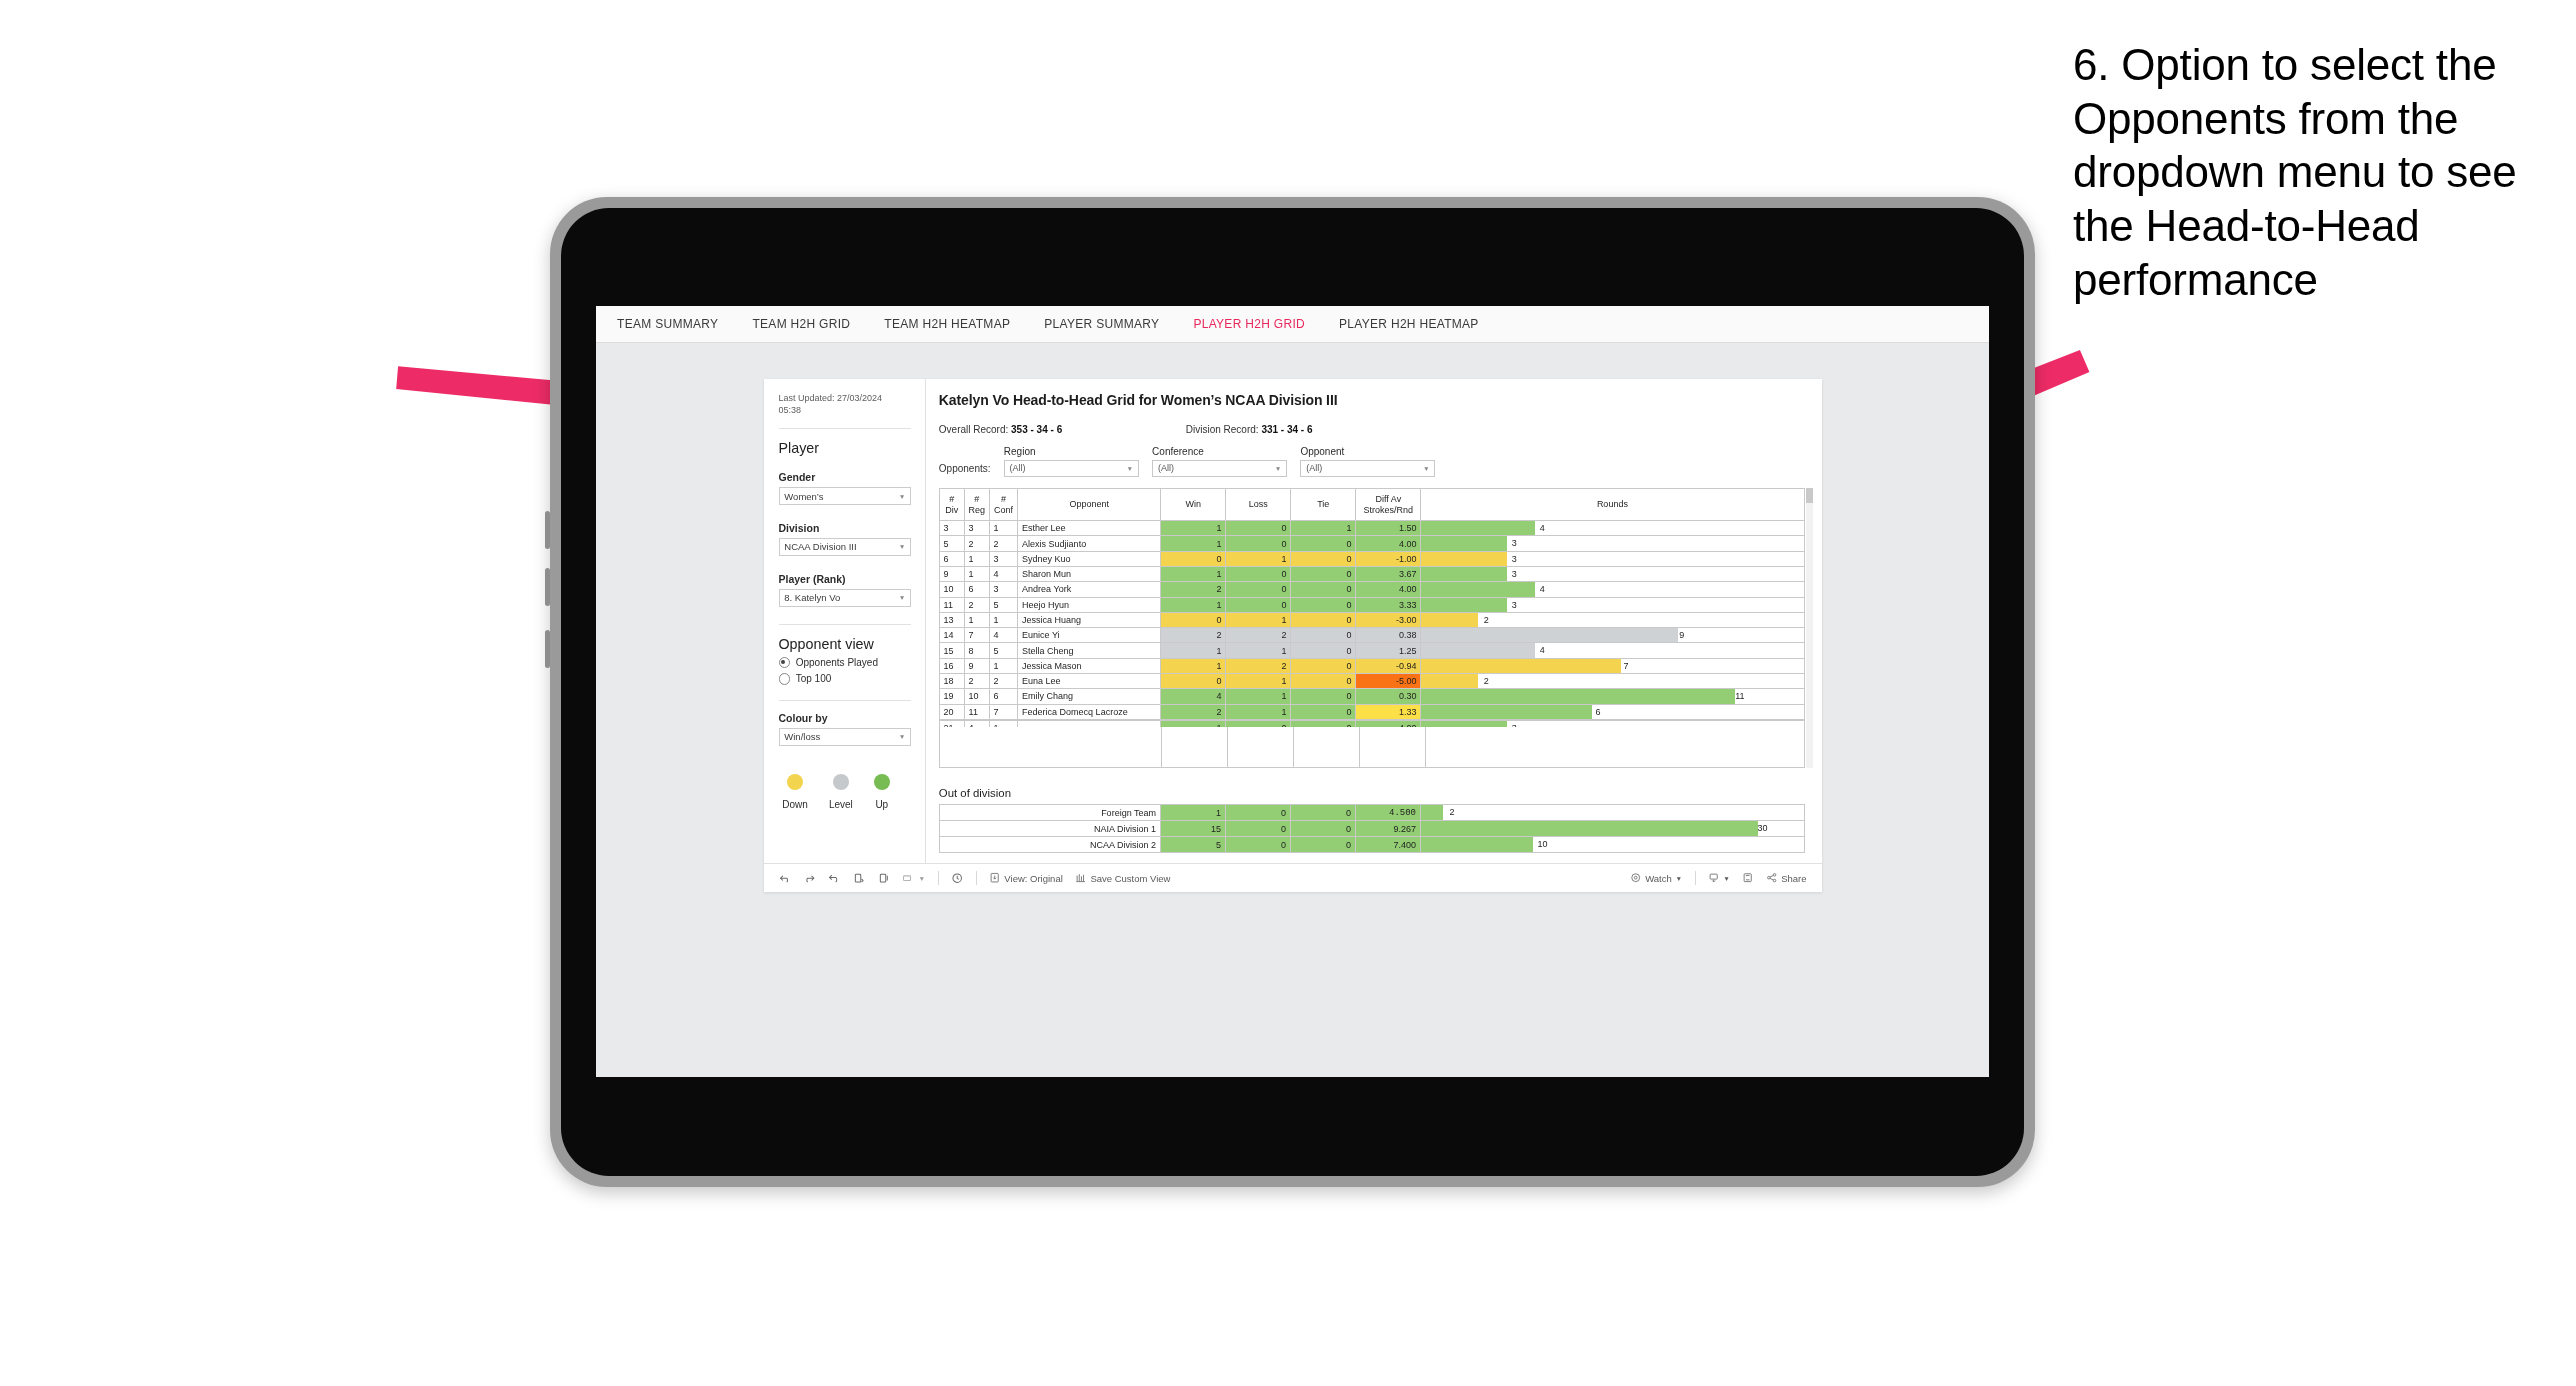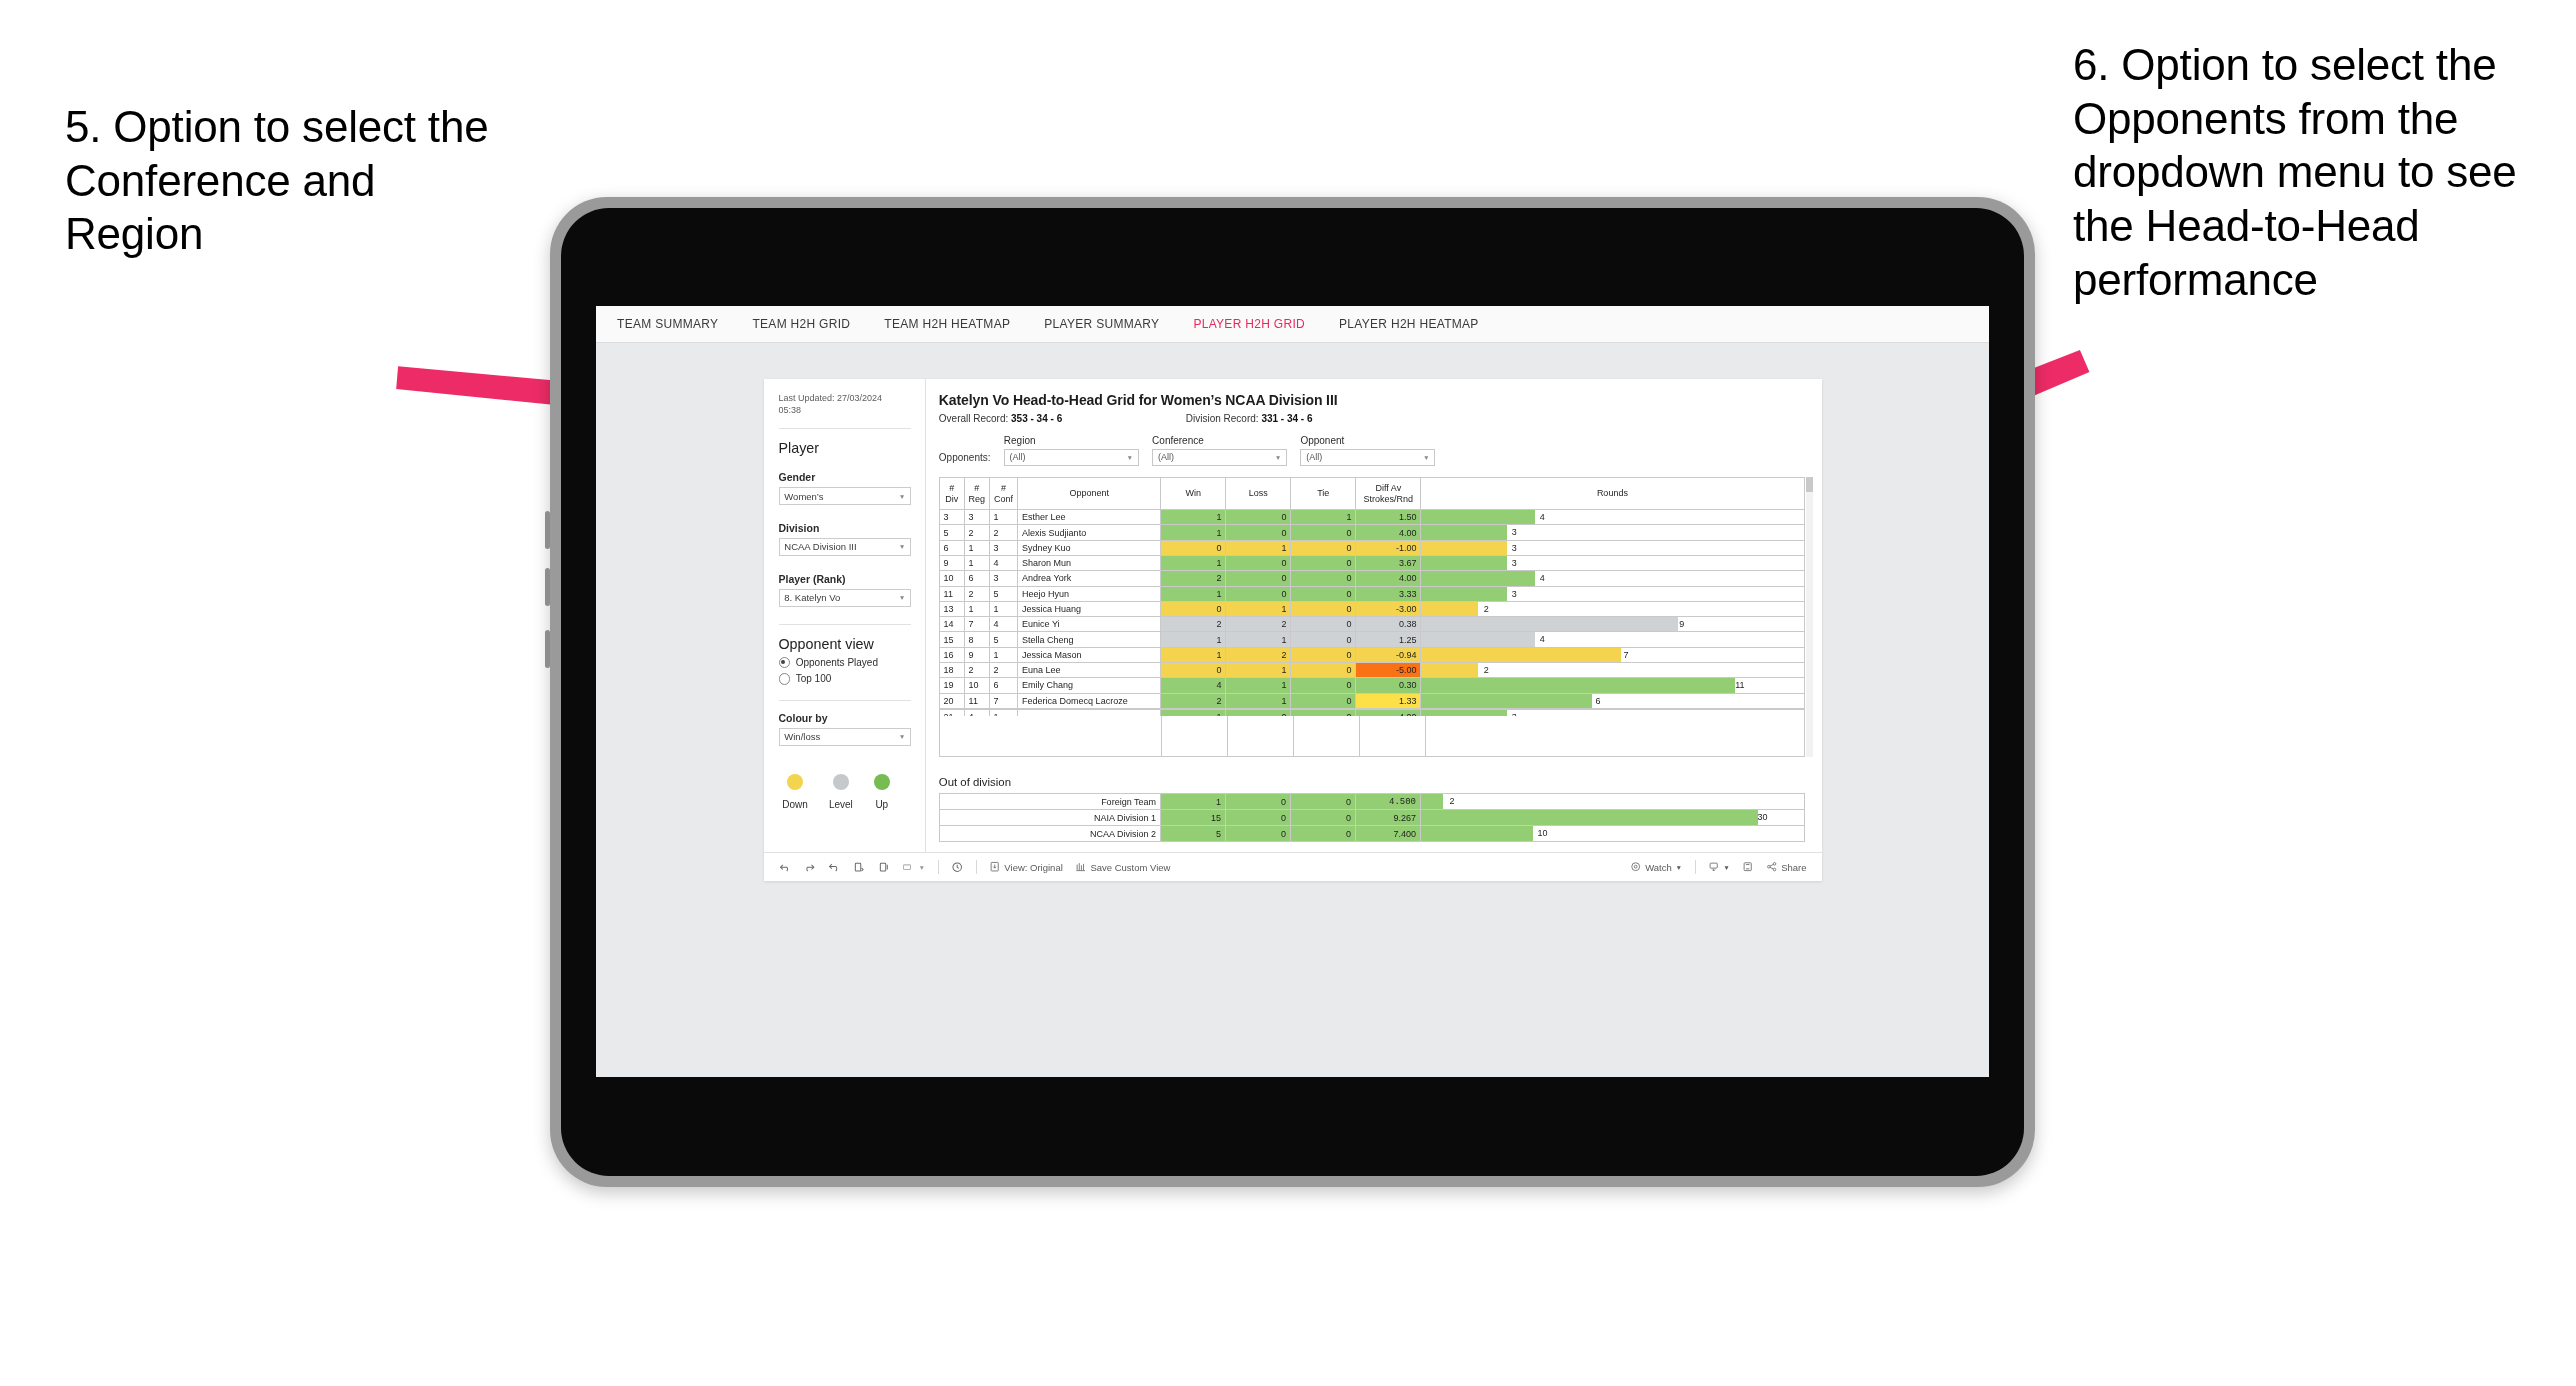--- a/index.html
+++ b/index.html
@@ -143,21 +143,21 @@
     width: 3.8px; height: 3.8px; border-radius: 50%; background: #444;
   }
   #legend { display: flex; gap: 21px; margin-top: 28.5px; padding-left: 3.8px; }
   .legend-col { display: flex; flex-direction: column; align-items: center; gap: 8.6px; }
   .dot { width: 16px; height: 16px; border-radius: 50%; }
   .legend-lbl { font-size: 10px; color: #2d2d2d; }
 
   
   #main { flex: 1; padding: 13.3px 17px 9.5px 13.3px; box-sizing: border-box; min-width: 0; }
   #view-title { font-size: 14px; font-weight: 700; color: #1d1d1d; letter-spacing: -0.1px; }
-  #records { display: flex; margin-top: 5px; font-size: 10px; color: #333; }
+  #records { display: flex; margin-top: 16px; font-size: 10px; color: #333; }
   #records .rec { width: 247px; }
   #records b { font-weight: 700; color: #111; }
 
   #filters { display: flex; align-items: flex-end; gap: 13.3px; margin-top: 10.5px; }
   #filters .flabel-left { font-size: 10px; color: #333; padding-bottom: 2.9px; }
   .filter-col { display: flex; flex-direction: column; justify-content: flex-end; }
   .filter-name { font-size: 10px; color: #2b2b2b; margin-bottom: 2.9px; }
   .filter-ddl {
     width: 135px; height: 17px; border: 1px solid #c8c8c8; background: #fff;
     display: flex; align-items: center; justify-content: space-between;
@@ -207,21 +207,20 @@
   .tb { display: flex; align-items: center; gap: 3.8px; cursor: pointer; }
   .tb svg { display: block; }
   .tb-sep { width: 1px; height: 13.3px; background: #d8d8d8; }
   #toolbar .grow { flex: 1; }
 </style>
 </head>
 <body>
 
 <div id="page">
 
-  <div class="annot" id="annot-left">5. Option to select the Conference and Region</div>
   <div class="annot" id="annot-right">6. Option to select the Opponents from the dropdown menu to see the Head-to-Head performance</div>
 
   <svg class="arrow-svg" viewBox="0 0 2707 1457">
     <g fill="#ED2C67">
       <polygon points="418,385 1705,502 1707,478 1820,528 1700,562 1702,538 416,409"></polygon>
       <polygon points="2186,368 1840,502 1855,485 1778,545 1875,552 1861,534 2196,391"></polygon>
     </g>
   </svg>
 
   <div id="tablet">

